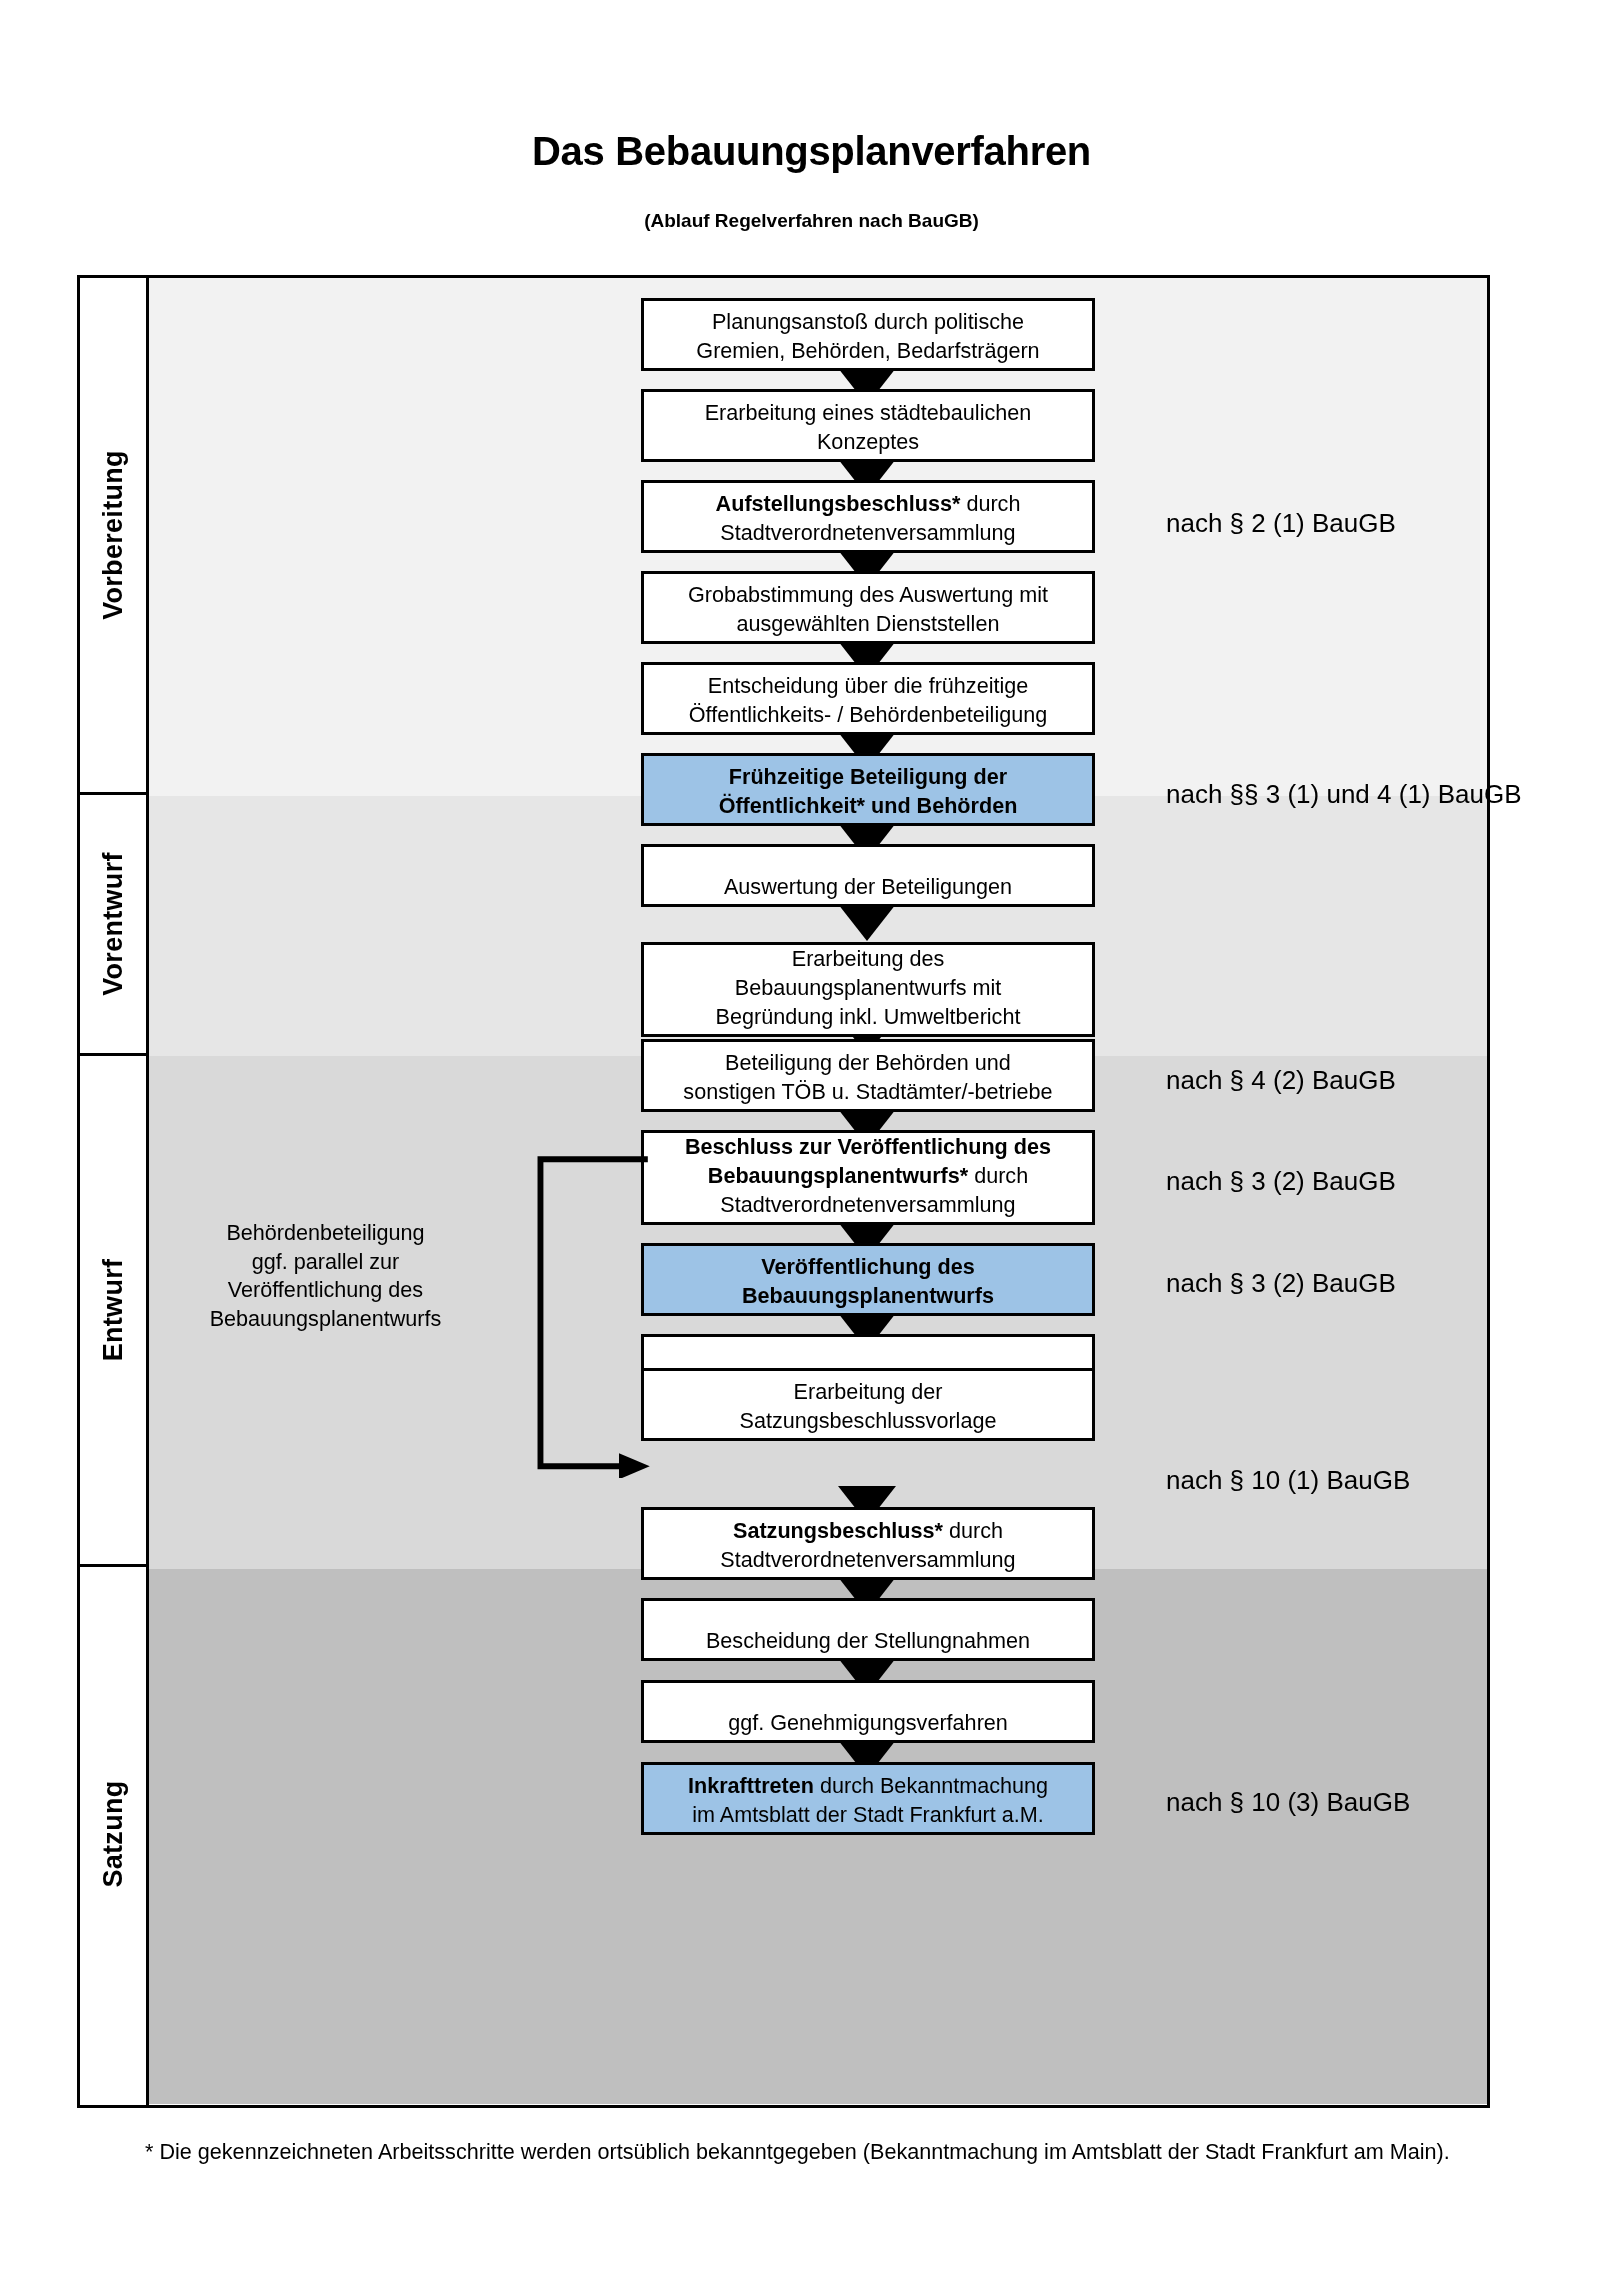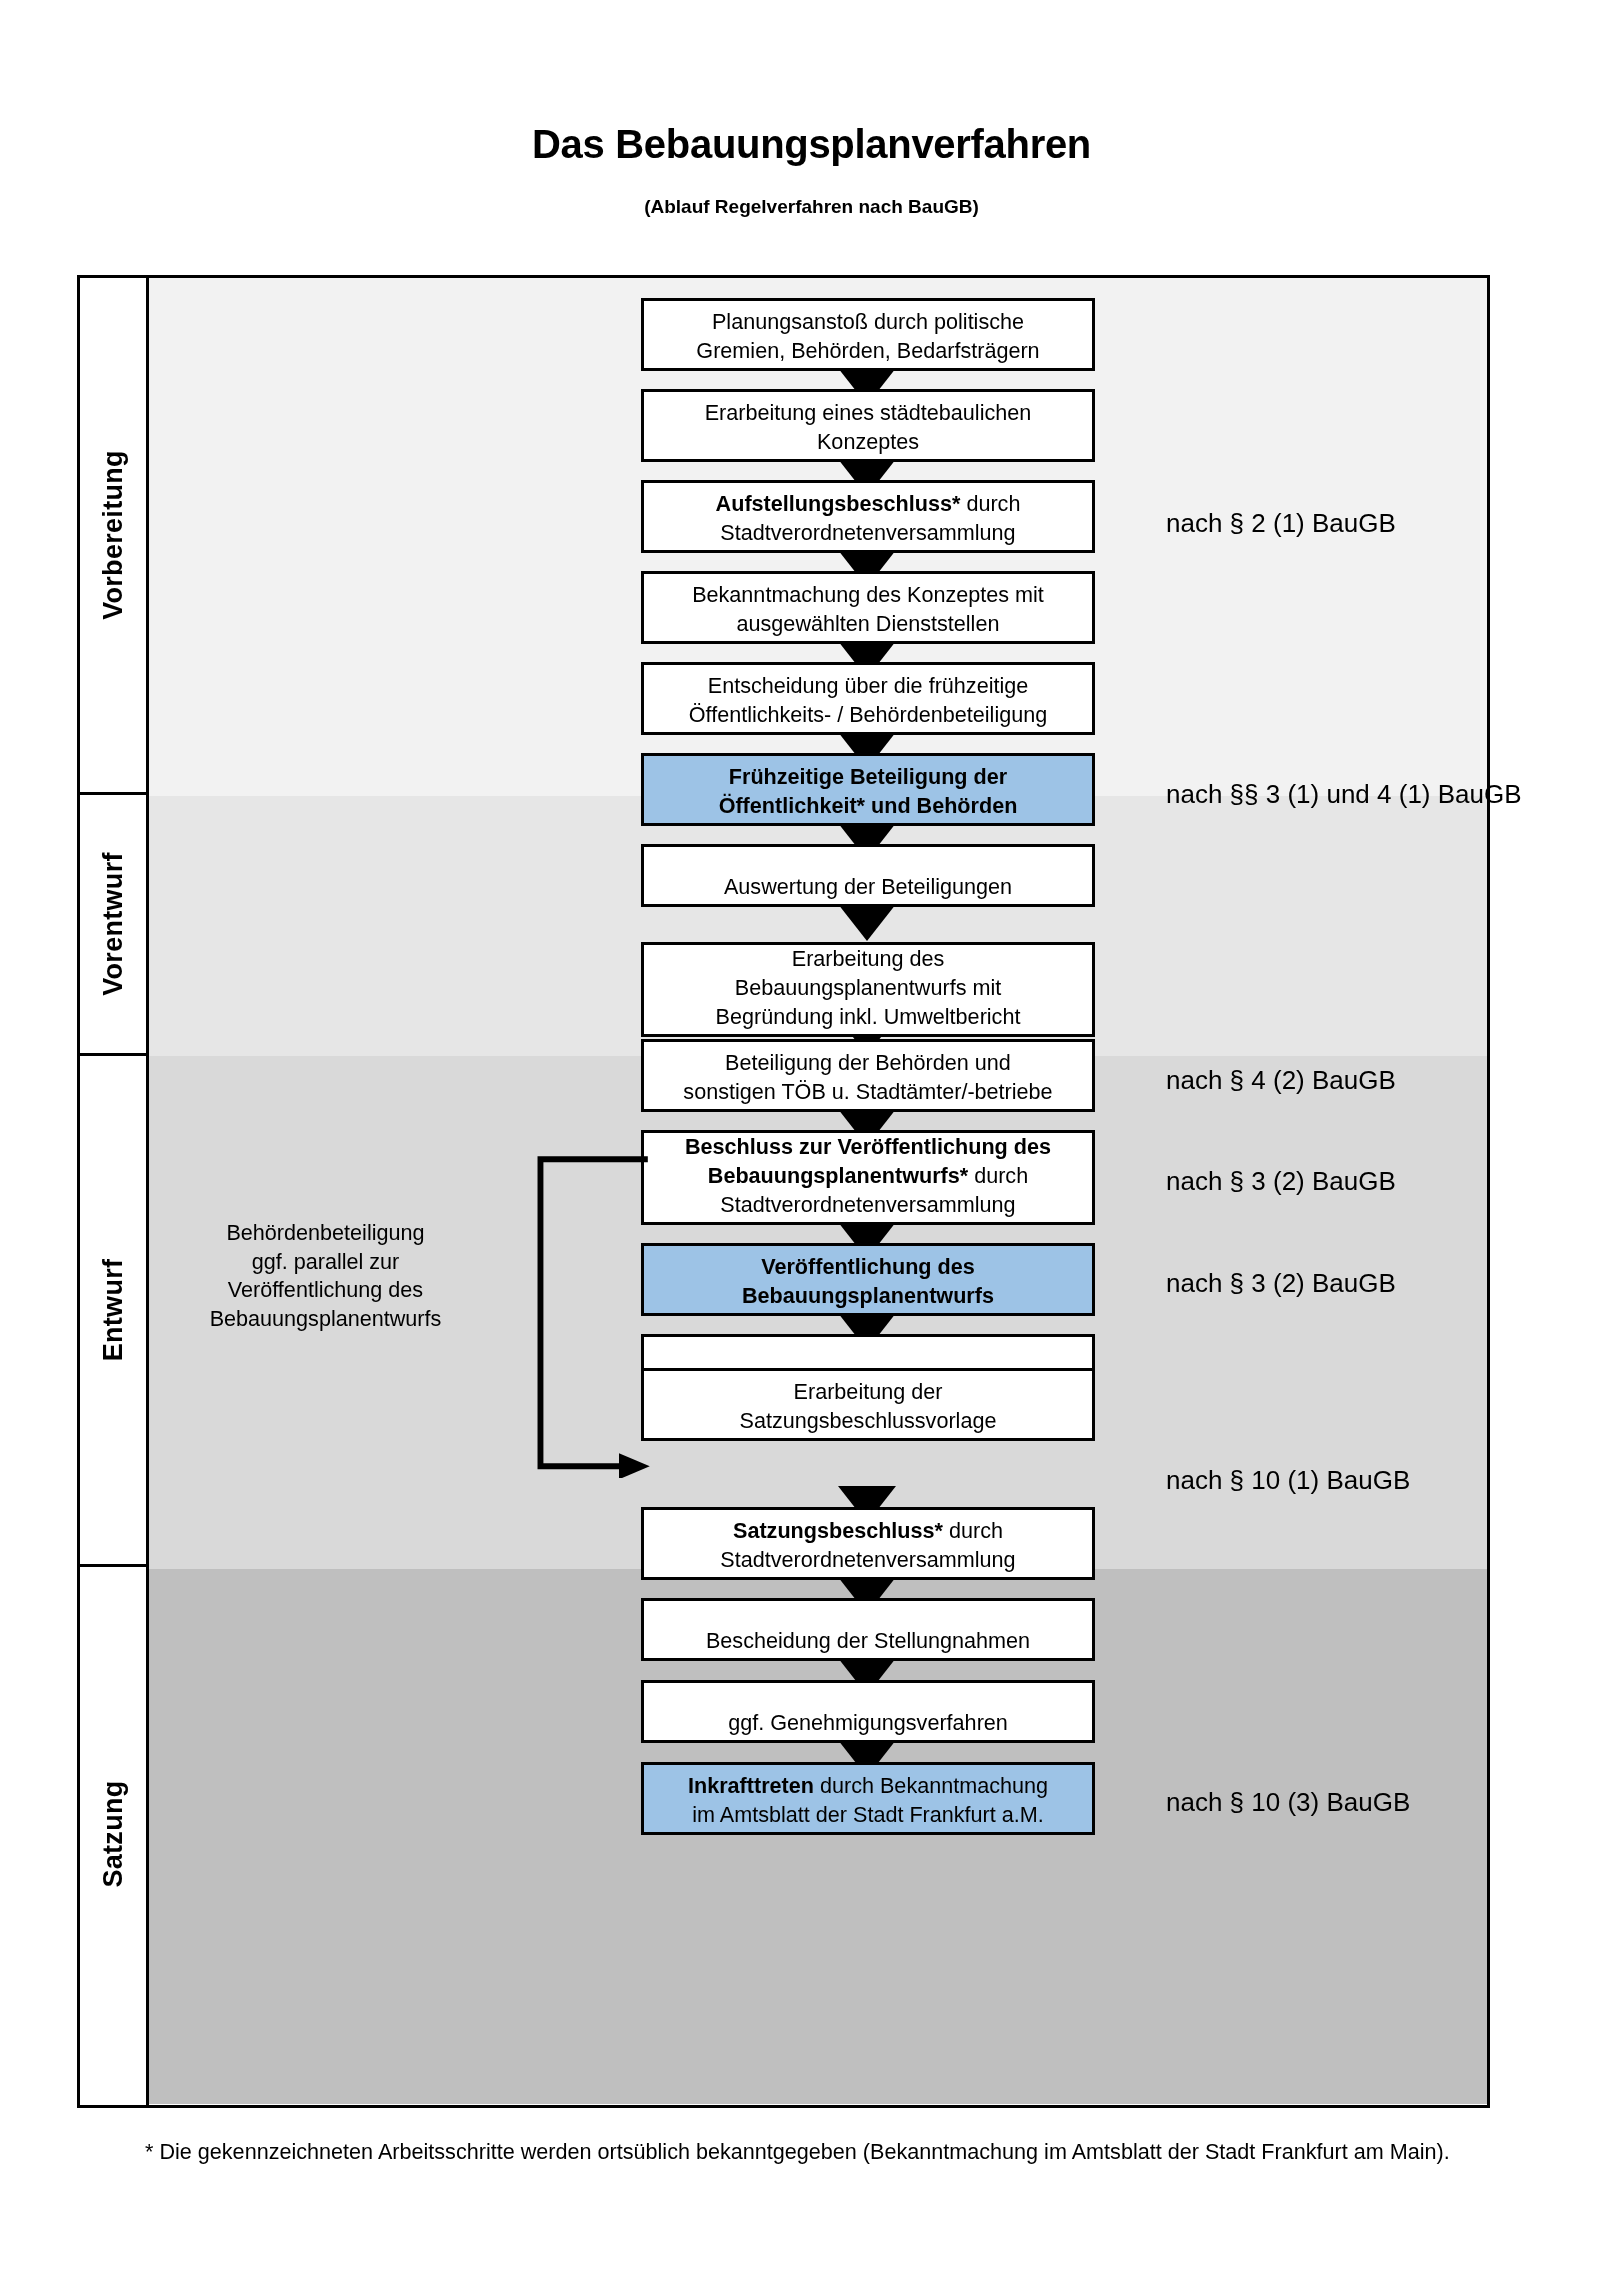--- a/index.html
+++ b/index.html
@@ -18,21 +18,21 @@
 
   
   #header {
     position: absolute;
     left: 0;
     top: 0;
     width: 1623px;
     text-align: center;
   }
   #doc-title {
-    margin: 0;
+    margin: 7px;
     padding-top: 122px;
     font-size: 40px;
     font-weight: bold;
     letter-spacing: -0.3px;
   }
   #doc-subtitle {
     margin: 0;
     padding-top: 29px;
     font-size: 19px;
     font-weight: bold;
@@ -222,21 +222,21 @@
     </div>
     <div class="arrow-down" style="top:181px;"></div>
 
     <div class="pbox" style="top:202px;height:73px;">
       <span><b>Aufstellungsbeschluss*</b><span> durch</span><br>
             <span>Stadtverordnetenversammlung</span></span>
     </div>
     <div class="arrow-down" style="top:272px;"></div>
 
     <div class="pbox" style="top:293px;height:73px;">
-      <span><span>Bekanntmachung des Konzeptes mit</span><br>
+      <span><span>Grobabstimmung des Auswertung mit</span><br>
             <span>ausgewählten Dienststellen</span></span>
     </div>
     <div class="arrow-down" style="top:363px;"></div>
 
     <div class="pbox" style="top:384px;height:73px;">
       <span><span>Entscheidung über die frühzeitige</span><br>
             <span>Öffentlichkeits- / Behördenbeteiligung</span></span>
     </div>
     <div class="arrow-down" style="top:454px;"></div>
 

